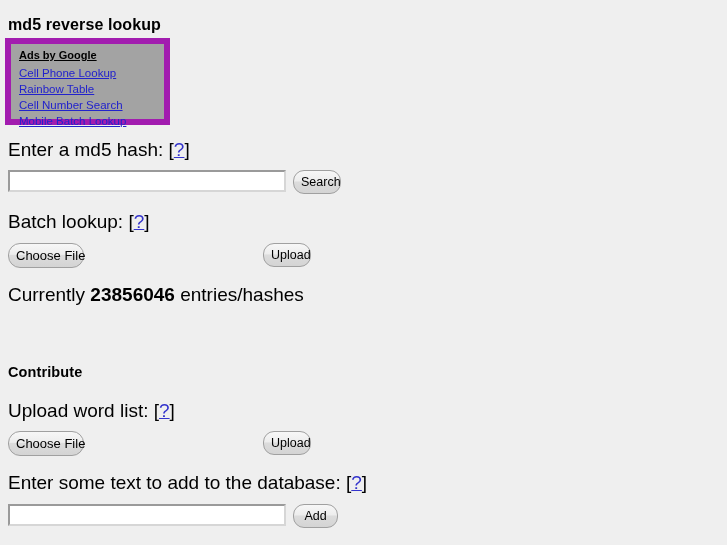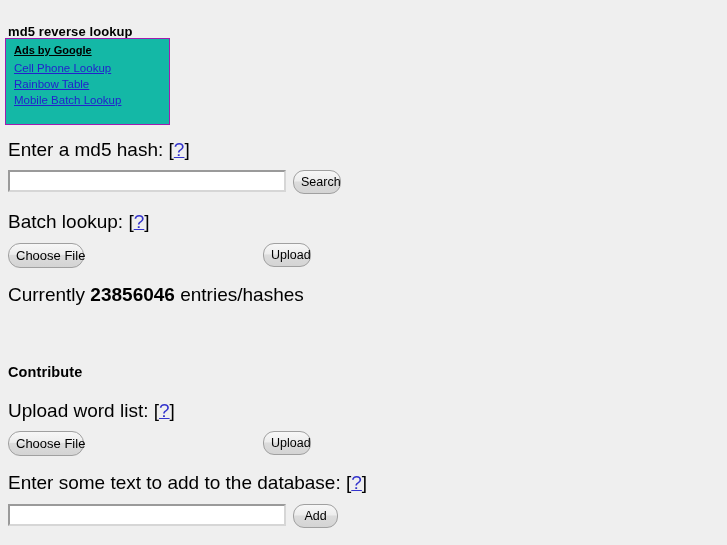--- a/index.html
+++ b/index.html
@@ -16,39 +16,39 @@
     overflow: hidden;
     position: relative;
   }
 
   .page {
     padding: 0;
     position: relative;
   }
 
   h1.page-title {
-    font-size: 13px;
+    font-size: 16px;
     font-weight: bold;
     margin: 0;
     padding: 0;
     position: absolute;
     left: 8px;
-    top: 24px;
+    top: 16px;
     letter-spacing: 0.1px;
   }
 
   
   .ads-box {
     position: absolute;
     left: 5px;
     top: 38px;
     width: 165px;
     height: 87px;
-    background: #14b8a6;
-    border: 1px solid #a21caf;
+    background: #a3a3a3;
+    border: 6px solid #a21caf;
     box-sizing: border-box;
     padding: 3px 0 0 8px;
   }
   .ads-title {
     display: inline-block;
     font-size: 11px;
     font-weight: bold;
     color: #000;
     text-decoration: underline;
     line-height: 14px;
@@ -142,20 +142,21 @@
 
 <div class="page">
 
   <h1 class="page-title">md5 reverse lookup</h1>
 
   <div class="ads-box">
     <span class="ads-title">Ads by Google</span>
     <ul class="ads-links">
       <li><a>Cell Phone Lookup</a></li>
       <li><a>Rainbow Table</a></li>
+      <li><a>Cell Number Search</a></li>
       <li><a>Mobile Batch Lookup</a></li>
     </ul>
   </div>
 
   <div class="form-label" style="left:8px; top:139px;">
     <span>Enter a md5 hash:</span>
     <span class="help-link"><span>[</span><a>?</a><span>]</span></span>
   </div>
 
   <input class="text-input" style="left: 8px; top: 170px; width: 278px;" type="text" value="">

